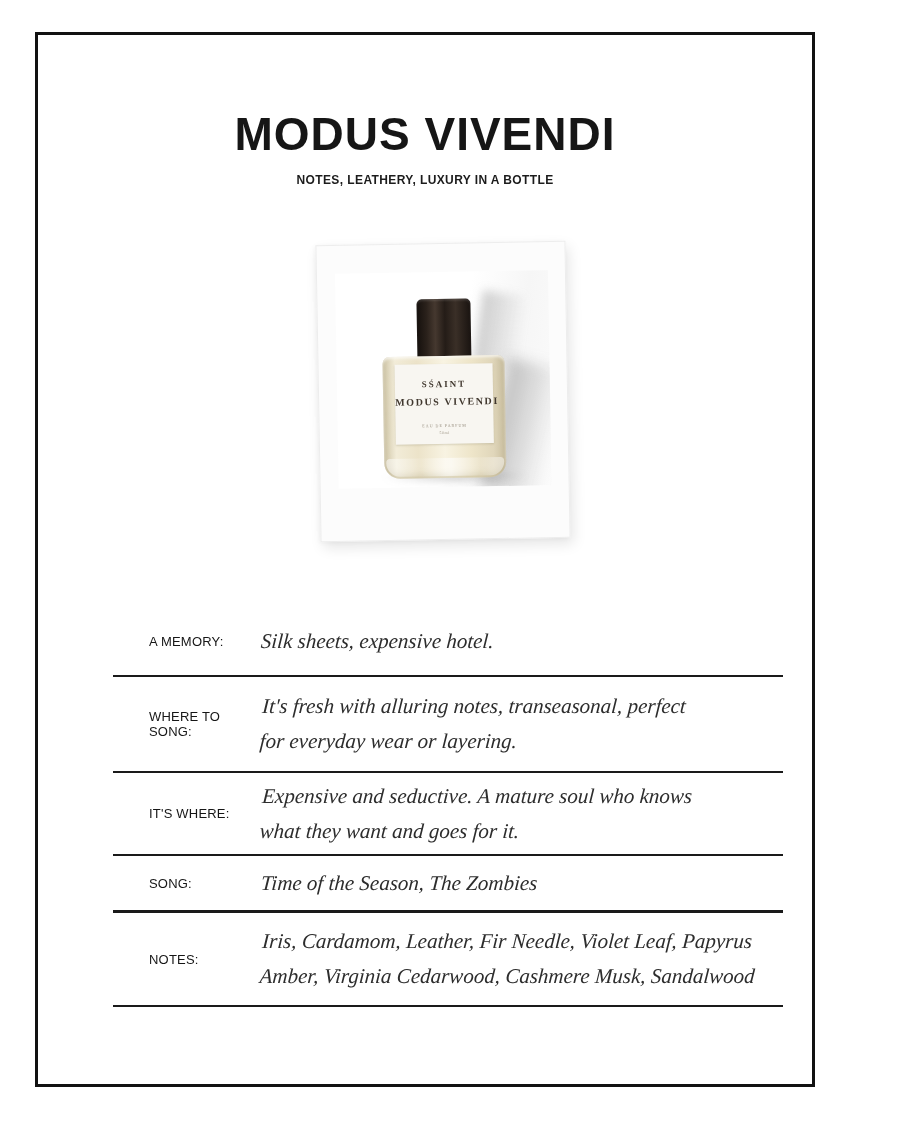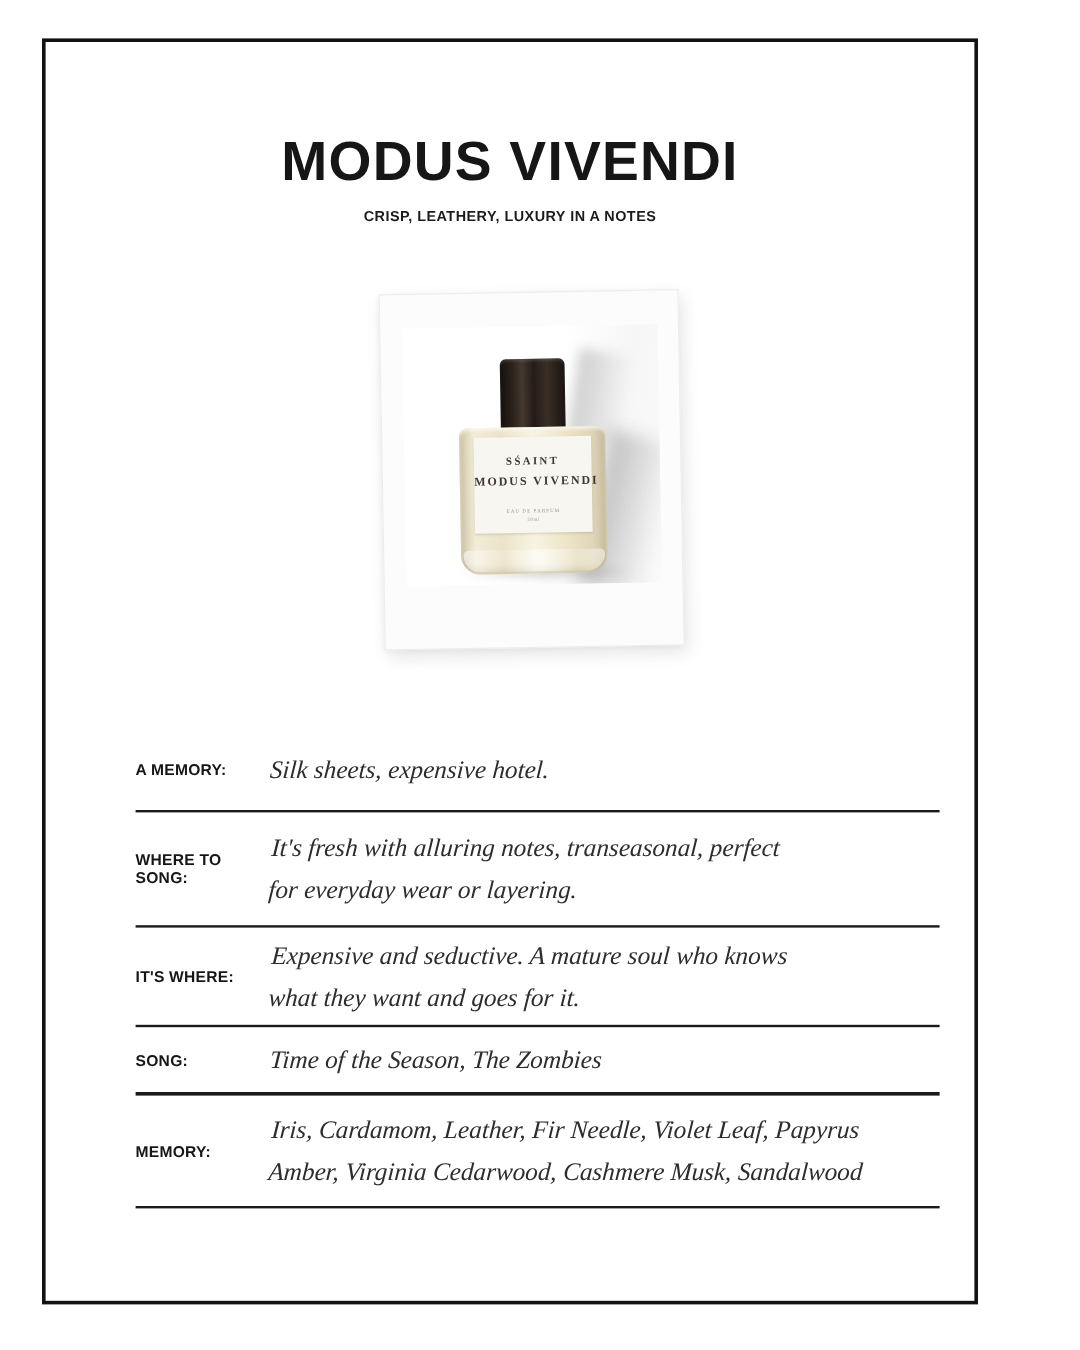--- a/index.html
+++ b/index.html
@@ -81,37 +81,38 @@
   }
   .bottle-brand{margin-top:15px;font-size:9px;letter-spacing:2px;font-weight:700;}
   .bottle-name{margin-top:7px;font-size:10px;letter-spacing:1.6px;font-weight:700;white-space:nowrap;}
   .bottle-type{margin-top:16px;font-size:4px;letter-spacing:1px;color:#978e7f;}
   .bottle-size{margin-top:2px;font-size:4px;letter-spacing:.5px;color:#a29a8b;}
   
   .details{position:absolute;left:75px;top:572px;width:670px;}
   .row{display:flex;align-items:center;border-bottom:2px solid var(--rule);}
   .row.thick{border-bottom-width:3px;}
   .row-label{
-    flex:0 0 112px;font-size:13px;font-weight:700;letter-spacing:.2px;color:#161616;
+    flex:0 0 112px;font-size:13px;font-weight:400;letter-spacing:.2px;color:#161616;
     font-family:"Liberation Sans",sans-serif;
+    margin-left:36px;
   }
   .row-value{
     flex:1;white-space:pre;font-family:cursive;font-style:italic;
     font-size:21px;line-height:1.65;color:var(--ink);
     transform:skewX(-4deg);transform-origin:left center;
   }
   .h70{height:70px;}.h96{height:96px;}.h83{height:83px;}.h57{height:57px;}.h94{height:94px;}
 </style>
 </head>
 <body>
 
 <div class="frame">
 
   <h1 class="title">MODUS VIVENDI</h1>
-  <div class="subtitle">CRISP, LEATHERY, LUXURY IN A NOTES</div>
+  <div class="subtitle">NOTES, LEATHERY, LUXURY IN A BOTTLE</div>
 
   <div class="polaroid">
     <div class="photo">
       <div class="shadow-cap"></div>
       <div class="shadow-body"></div>
       <div class="shadow-floor"></div>
       <div class="cap"></div>
       <div class="bottle-body">
         <div class="bottle-label">
           <div class="bottle-brand">SŚAINT</div>
@@ -136,19 +137,19 @@
     <div class="row h83">
       <div class="row-label">IT'S WHERE:</div>
       <div class="row-value">Expensive and seductive. A mature soul who knows
 what they want and goes for it.</div>
     </div>
     <div class="row h57 thick">
       <div class="row-label">SONG:</div>
       <div class="row-value">Time of the Season, The Zombies</div>
     </div>
     <div class="row h94">
-      <div class="row-label">MEMORY:</div>
+      <div class="row-label">NOTES:</div>
       <div class="row-value">Iris, Cardamom, Leather, Fir Needle, Violet Leaf, Papyrus
 Amber, Virginia Cedarwood, Cashmere Musk, Sandalwood</div>
     </div>
   </div>
 
 </div>
 
 </body></html>

